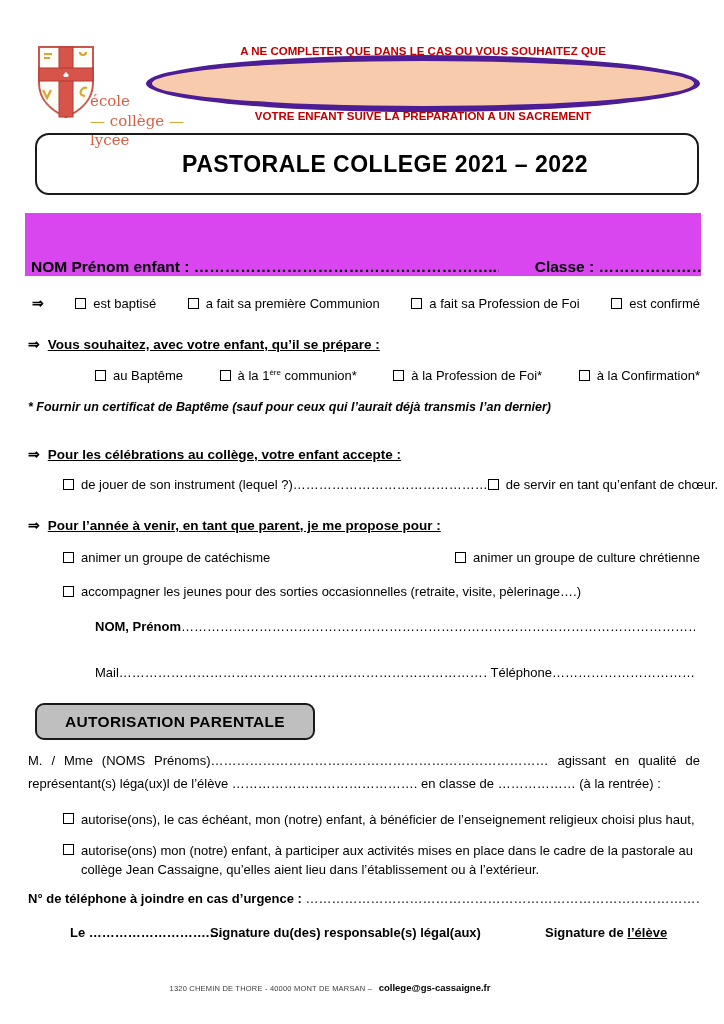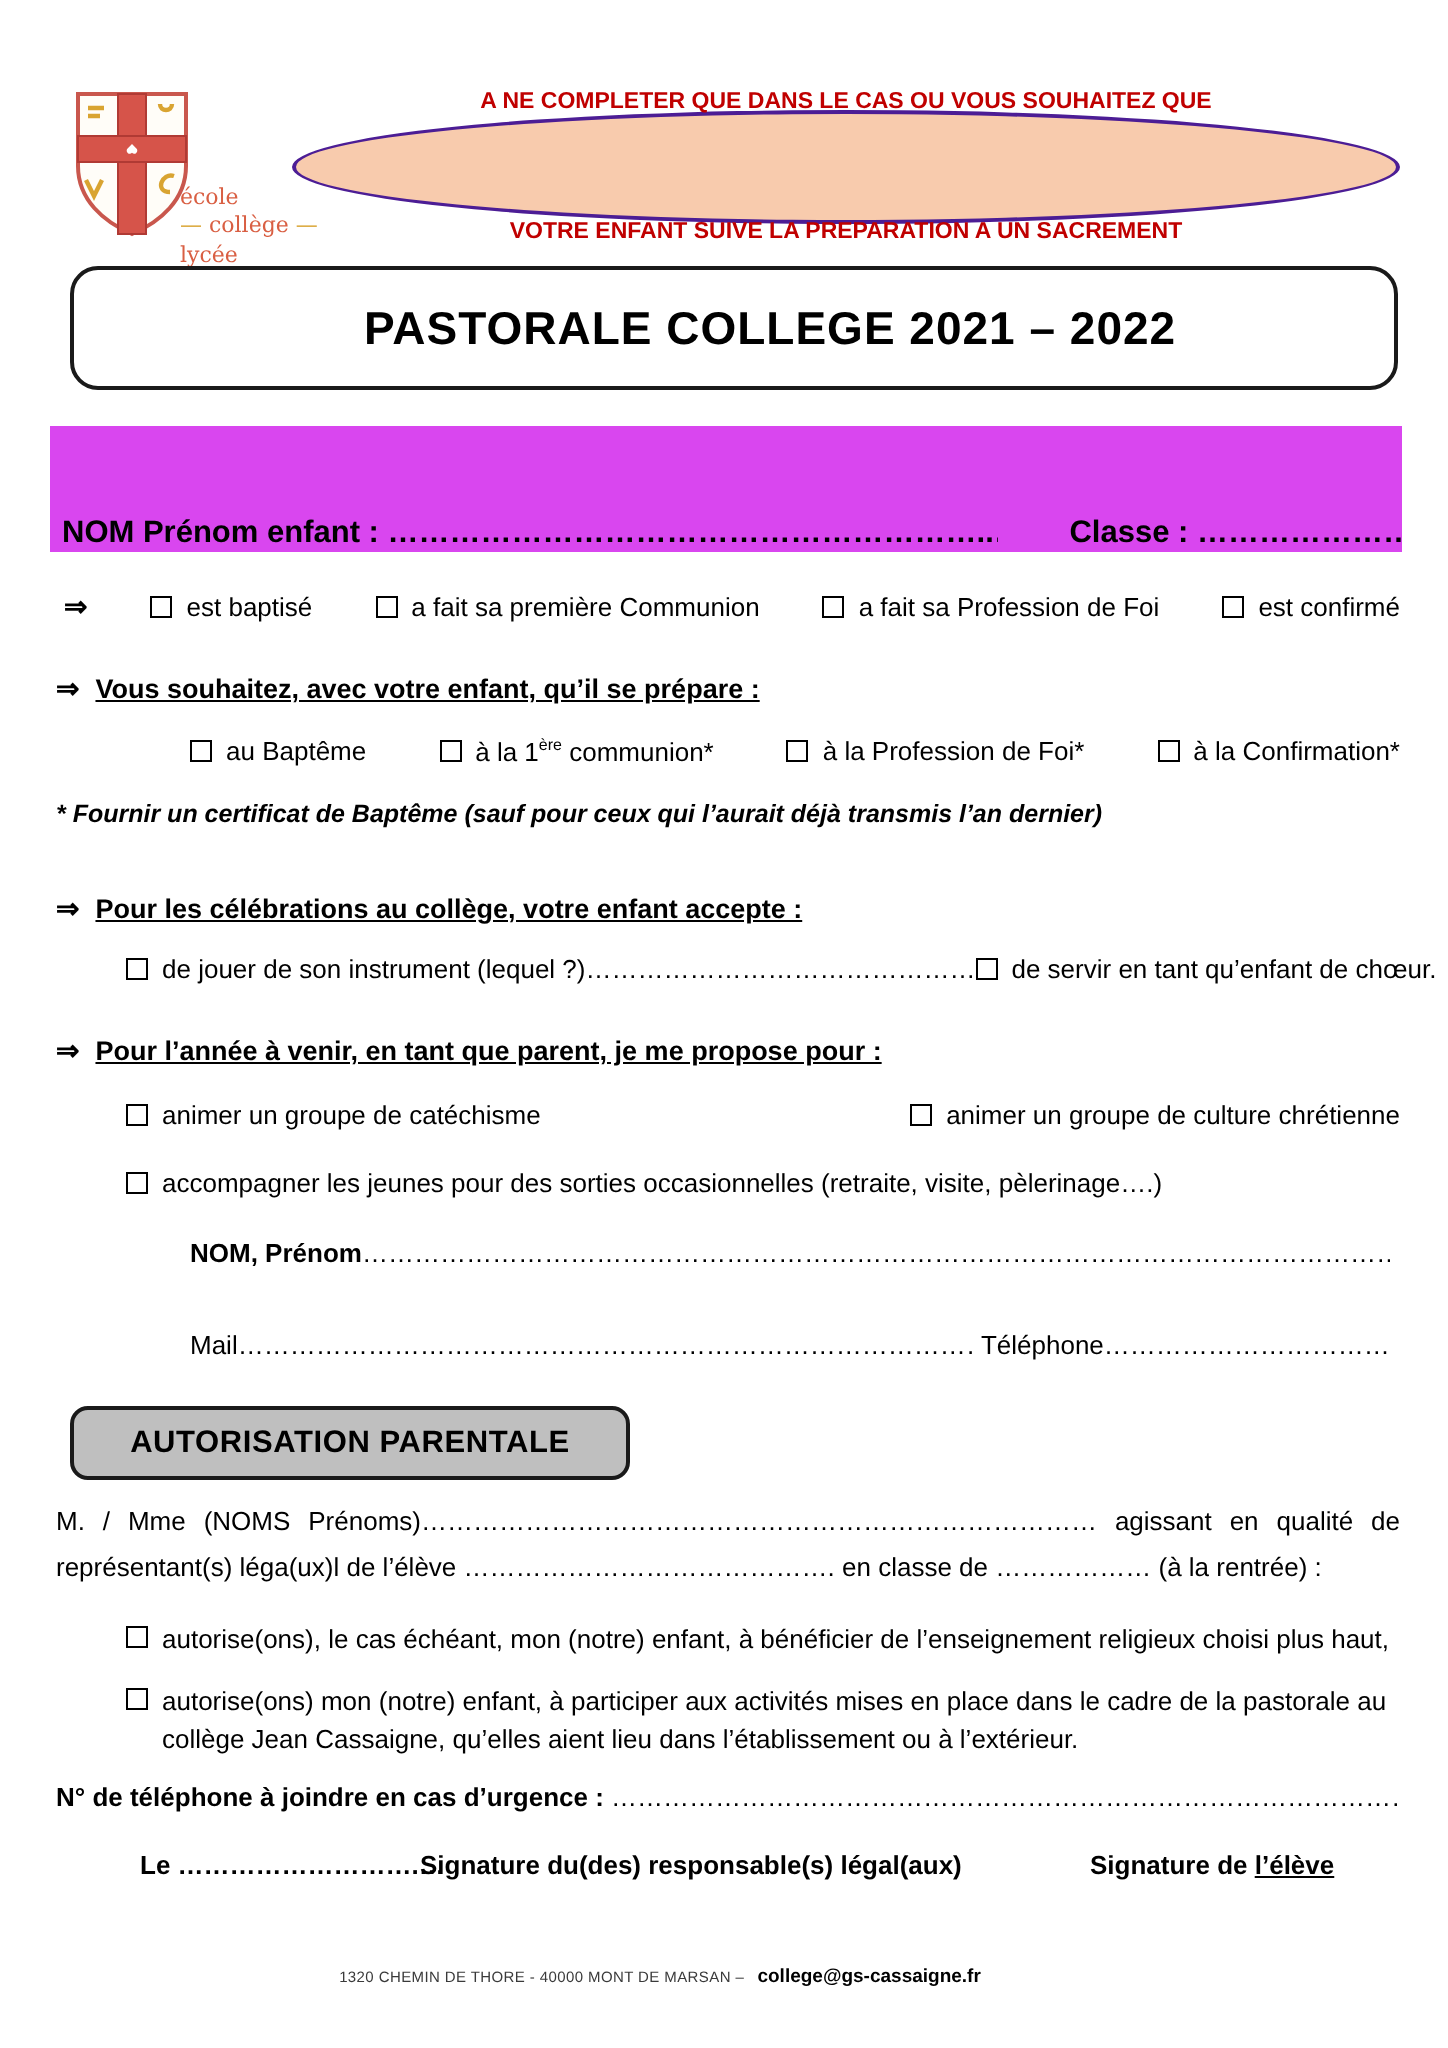--- a/index.html
+++ b/index.html
@@ -6,27 +6,27 @@
   html,body { background:#888; }
   .page {
     position:relative; width:724px; height:1024px; margin:0 auto;
     background:#ffffff; overflow:hidden;
     font-family:"Liberation Sans", sans-serif; color:#000; font-size:13px;
   }
   
   .logo-wrap { position:absolute; left:35px; top:44px; width:150px; height:90px; }
   .logo-shield { position:absolute; left:0; top:0; }
   .school-levels { position:absolute; left:55px; top:48px; width:95px;
-    font-size:11px; color:#d95f43; line-height:1.3; font-family:"DejaVu Serif", serif; }
+    font-size:15px; color:#d95f43; line-height:1.3; font-family:"DejaVu Serif", serif; }
   .school-levels .lvl { white-space:nowrap; }
   .school-levels .lvl-mid { color:#d95f43; }
   .school-levels .lvl-mid .dash { color:#d9a431; }
   .banner-oval {
     position:absolute; left:146px; top:55px; width:554px; height:57px;
-    background:#f8cbad; border:2px solid #4c1d95; border-radius:50%;
+    background:#f8cbad; border:6px solid #4c1d95; border-radius:50%;
     display:flex; flex-direction:column; align-items:center; justify-content:center;
     color:#c00000; font-weight:bold; font-size:11.5px; line-height:1.45; text-align:center;gap:48px;
   }
   
   .title-box {
     position:absolute; left:35px; top:133px; width:664px; height:62px;
     border:2px solid #1a1a1a; border-radius:14px;
     display:flex; align-items:center; justify-content:flex-start; padding-left:145px;
     font-weight:bold; font-size:23px; letter-spacing:0.5px;
   }

